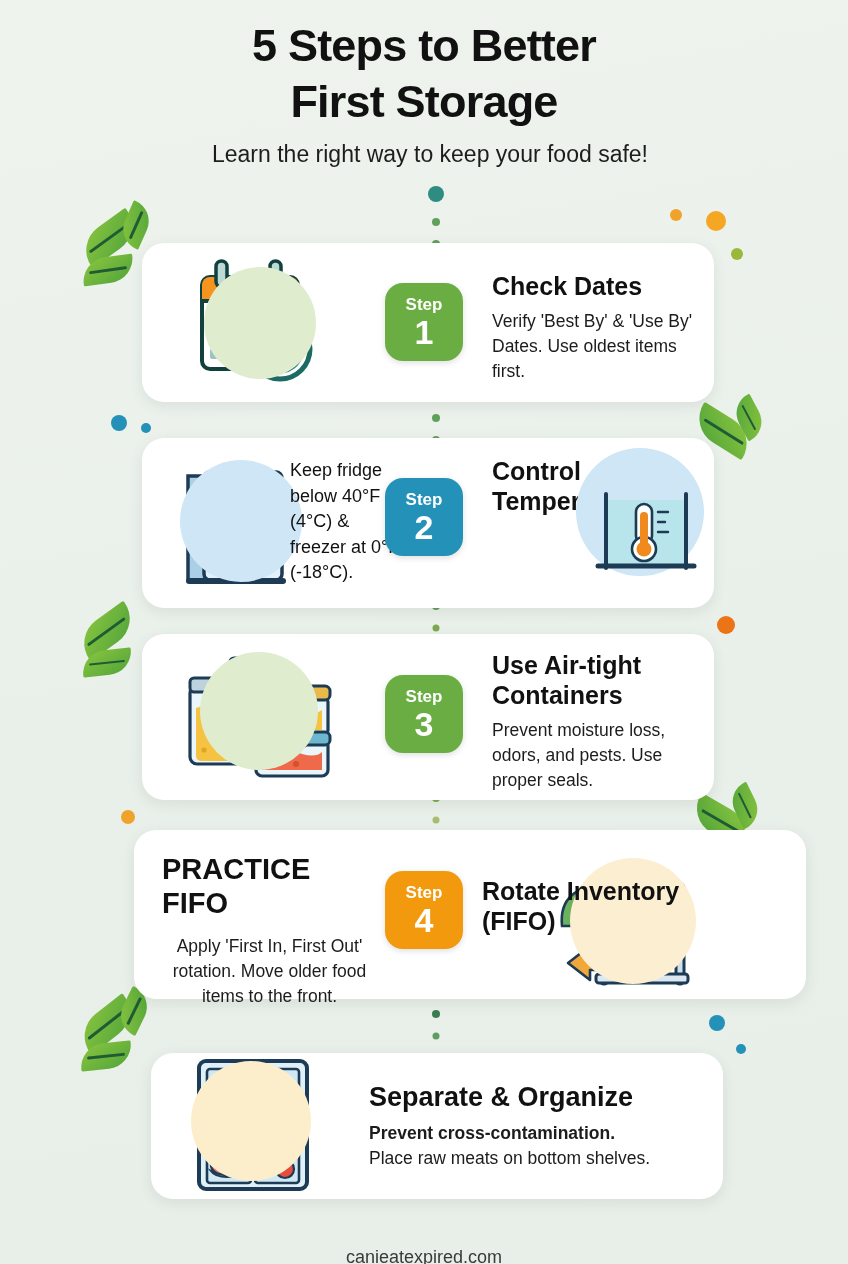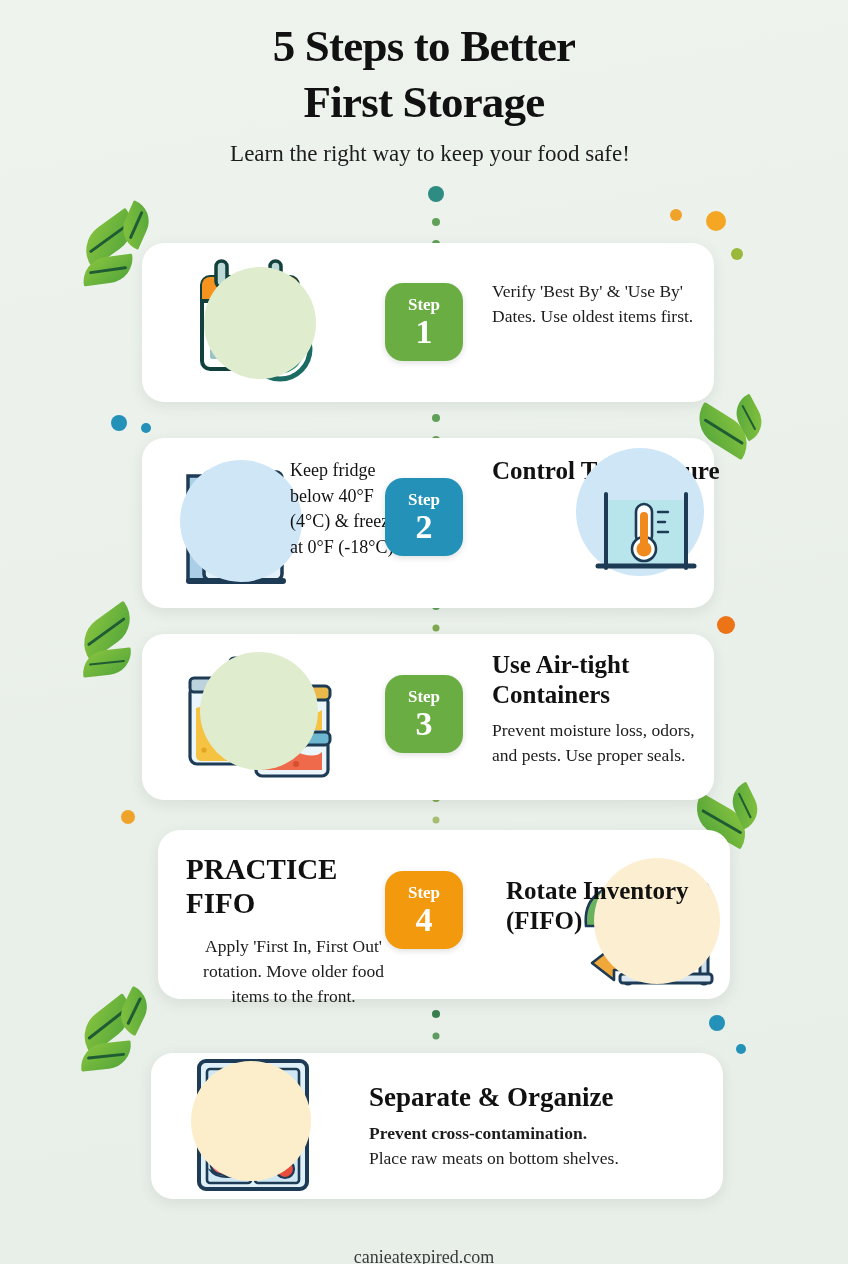--- a/index.html
+++ b/index.html
@@ -7,21 +7,20 @@
     width: 848px; height: 1264px;
     background: #eaf0ea;
     font-family: "Liberation Sans", sans-serif;
     overflow: hidden;
   }
   #page {
     position: relative;
     width: 848px; height: 1264px;
     background: linear-gradient(170deg,#eef3ee 0%, #e9efe9 60%, #e8eee8 100%);
     overflow: hidden;
-    font-family: Liberation Serif, serif;
   }
 
   
   .deco { position: absolute; pointer-events: none; }
   .dot { position: absolute; border-radius: 50%; }
 
   .leafgrp { position: absolute; width: 110px; height: 110px; }
   .leaf {
     position: absolute;
     width: 62px; height: 30px;
@@ -223,20 +222,21 @@
         <path d="M98 76 v16 h13" stroke="#12403c" stroke-width="4" fill="none" stroke-linecap="round"></path>
         <g fill="#12403c">
             <circle cx="98" cy="70" r="1.8"></circle>
             <circle cx="120" cy="92" r="1.8"></circle>
             <circle cx="98" cy="114" r="1.8"></circle>
             <circle cx="76" cy="92" r="1.8"></circle>
           </g>
       </svg>
     </div>
     <div style="position:absolute; left:350px; top:28px; width:205px;">
+      <div class="ttl">Check Dates</div>
       <div class="desc">Verify 'Best By' &amp; 'Use By' Dates. Use oldest items first.</div>
     </div>
   </div>
   <div class="badge" style="left:385px; top:283px; background:#6aad42;">
     <span class="bw">Step</span>
     <span class="bn">1</span>
   </div>
 
   <div class="card" style="left:142px; top:438px; width:572px; height:170px;">
     <div class="iconwrap" style="left:28px; top:14px; width:145px; height:145px;">
@@ -328,21 +328,21 @@
     <div style="position:absolute; left:350px; top:16px; width:220px;">
       <div class="ttl">Use Air-tight Containers</div>
       <div class="desc">Prevent moisture loss, odors, and pests. Use proper seals.</div>
     </div>
   </div>
   <div class="badge" style="left:385px; top:675px; background:#6aad42;">
     <span class="bw">Step</span>
     <span class="bn">3</span>
   </div>
 
-  <div class="card" style="left:158px; top:830px; width:572px; height:169px;">
+  <div class="card" style="left:134px; top:830px; width:672px; height:169px;">
     <div style="position:absolute; left:28px; top:22px; width:215px;">
       <div class="ttl" style="font-size:29px; line-height:1.18;">PRACTICE FIFO</div>
       <div class="desc" style="margin-top:14px;text-align:center;">Apply 'First In, First Out' rotation. Move older food items to the front.</div>
     </div>
     <div class="ttl" style="position:absolute; left:348px; top:22px; width:232px; z-index:3;margin-top:24px;">Rotate Inventory (FIFO)</div>
     <div class="iconwrap" style="left:390px; top:26px; width:190px; height:145px;">
       <div class="icohalo" style="left:46px; top:2px; width:126px; height:126px; background:#fceed0;"></div>
       <svg width="190" height="145" viewBox="0 0 190 145">
         <rect x="76" y="28" width="8" height="100" rx="4" fill="#cfe0ee" stroke="#1d3b55" stroke-width="3"></rect>
         <rect x="152" y="28" width="8" height="100" rx="4" fill="#cfe0ee" stroke="#1d3b55" stroke-width="3"></rect>

